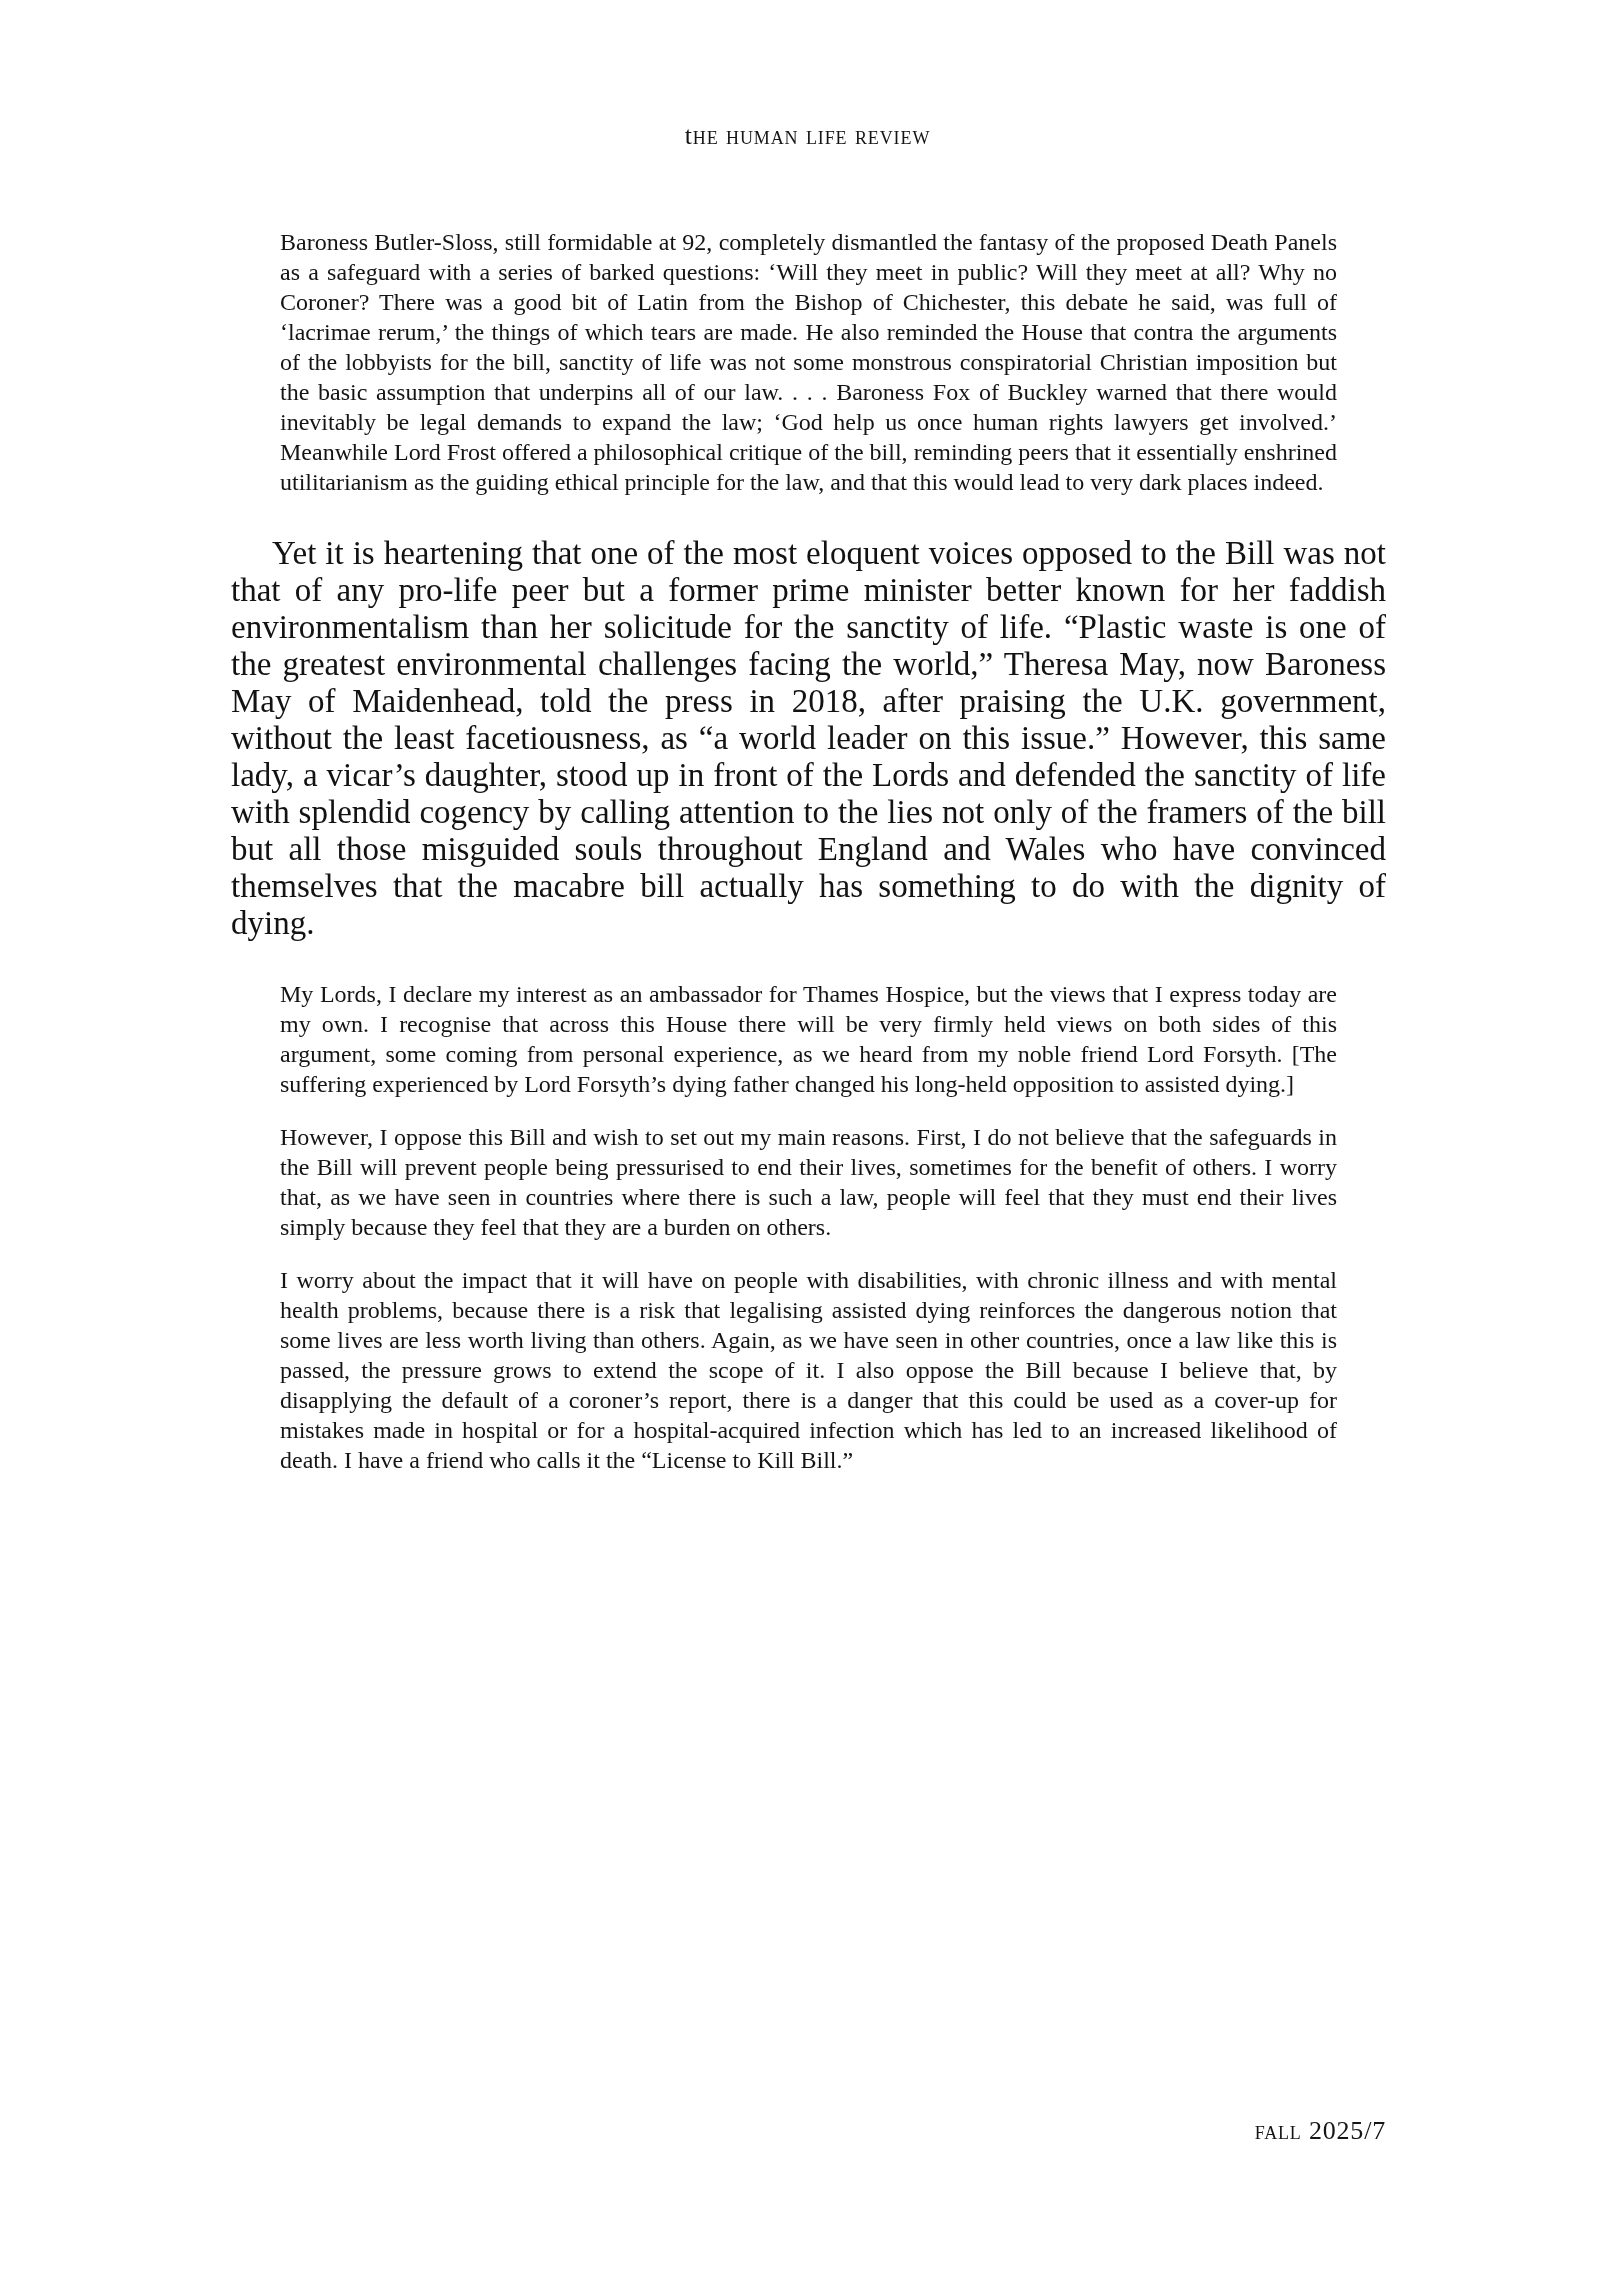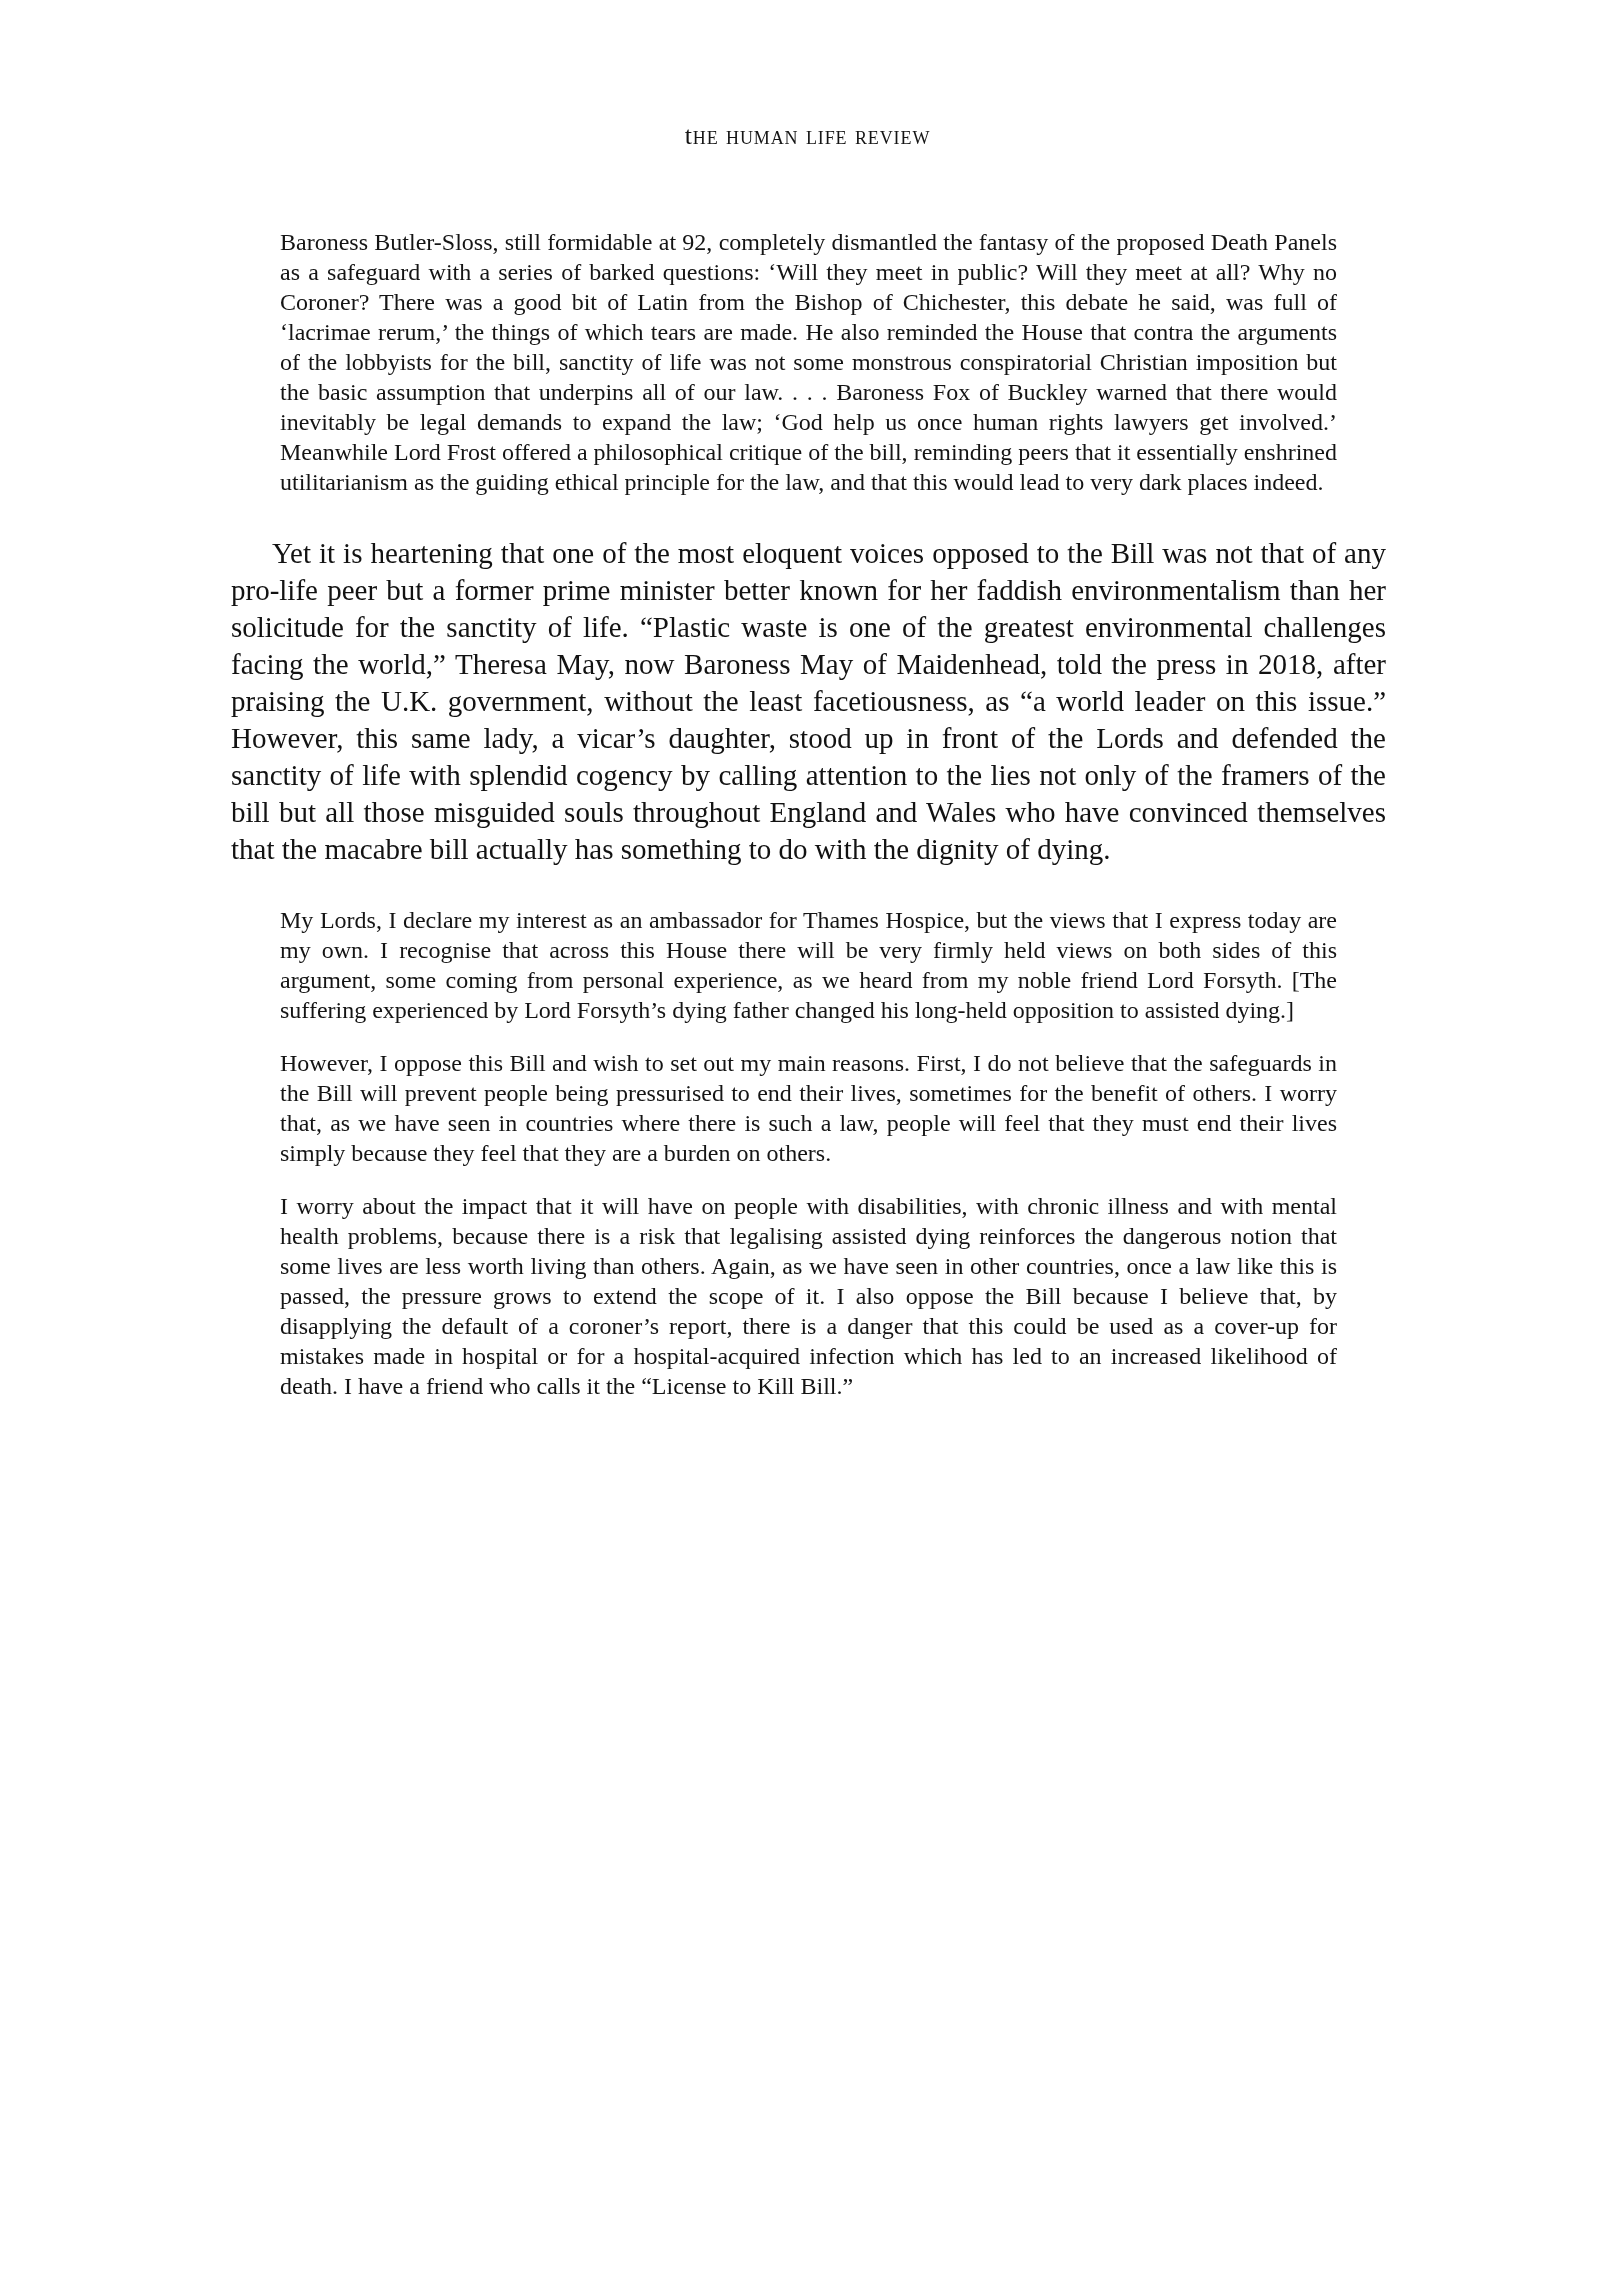--- a/index.html
+++ b/index.html
@@ -59,21 +59,21 @@
     text-indent: 0;
   }
   .blockquote p + p {
     margin-top: 23px;
   }
 
   
   .bodytext {
     margin: 0;
     width: 1155px;
-    font-size: 29px;
+    font-size: 33px;
     line-height: 37px;
     text-align: justify;
     text-justify: inter-word;
     color: #121212;
   }
   .bodytext p {
     margin: 0;
     text-indent: 41px;
   }
 
@@ -116,15 +116,16 @@
     <div class="gap-after-body"></div>
 
     <blockquote class="blockquote">
       <p>My Lords, I declare my interest as an ambassador for Thames Hospice, but the views that I express today are my own. I recognise that across this House there will be very firmly held views on both sides of this argument, some coming from personal experience, as we heard from my noble friend Lord Forsyth. [The suffering experienced by Lord Forsyth’s dying father changed his long-held opposition to assisted dying.]</p>
       <p>However, I oppose this Bill and wish to set out my main reasons. First, I do not believe that the safeguards in the Bill will prevent people being pressurised to end their lives, sometimes for the benefit of others. I worry that, as we have seen in countries where there is such a law, people will feel that they must end their lives simply because they feel that they are a burden on others.</p>
       <p>I worry about the impact that it will have on people with disabilities, with chronic illness and with mental health problems, because there is a risk that legalising assisted dying reinforces the dangerous notion that some lives are less worth living than others. Again, as we have seen in other countries, once a law like this is passed, the pressure grows to extend the scope of it. I also oppose the Bill because I believe that, by disapplying the default of a coroner’s report, there is a danger that this could be used as a cover-up for mistakes made in hospital or for a hospital-acquired infection which has led to an increased likelihood of death. I have a friend who calls it the “License to Kill Bill.”</p>
     </blockquote>
 
   </div>
 
+  <div class="folio">Fall 2025/7</div>
 
 </div>
 
 
 </body></html>

